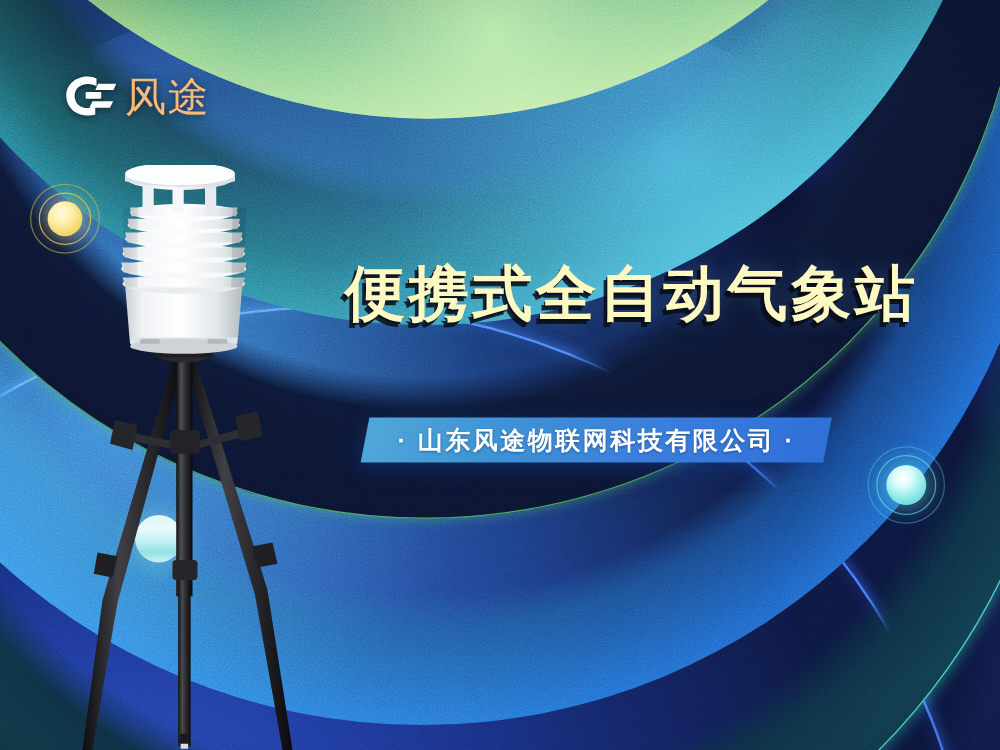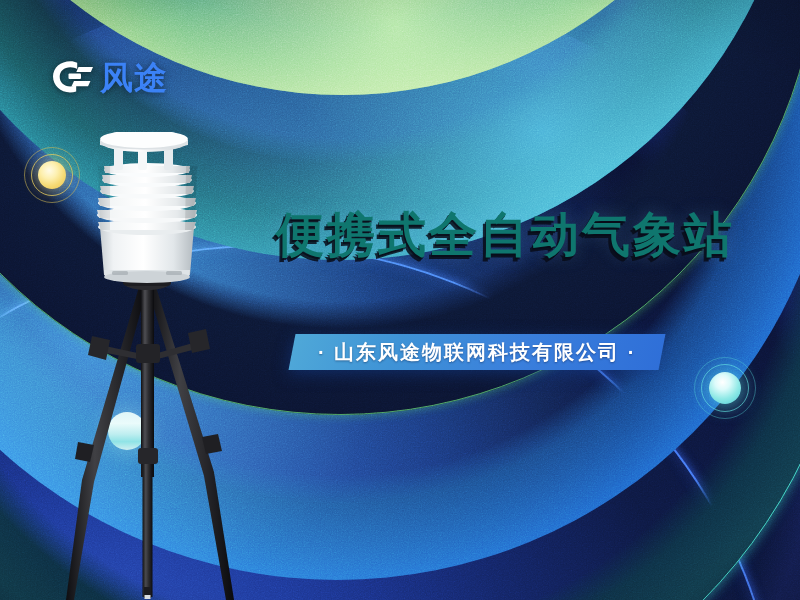--- a/index.html
+++ b/index.html
@@ -175,31 +175,31 @@
   }
 
   
   .logo{
     position:absolute; left:48px; top:58px;
     display:flex; align-items:center; gap:6px;
     filter:drop-shadow(0 1px 3px rgba(0,0,0,0.5));
   }
   .logo-mark{ width:46px; height:38px; display:block; }
   .logo-word{
-    color:#3b82f6;
+    color:#fdba74;
     font-size:33px;
-    font-weight:bold;
+    font-weight:normal;
     letter-spacing:1px;
     line-height:1;
   }
 
   
   .title{
     position:absolute; left:276px; top:203px;
-    color:#0f766e;
+    color:#fef9c3;
     font-size:48px;
     font-weight:bold;
     letter-spacing:3px;
     white-space:nowrap;
     text-shadow:
       -3px 4px 0 rgba(8,12,24,0.85),
       -1px 2px 0 rgba(8,12,24,0.8),
       0 0 18px rgba(120,190,255,0.25);
   }
 

